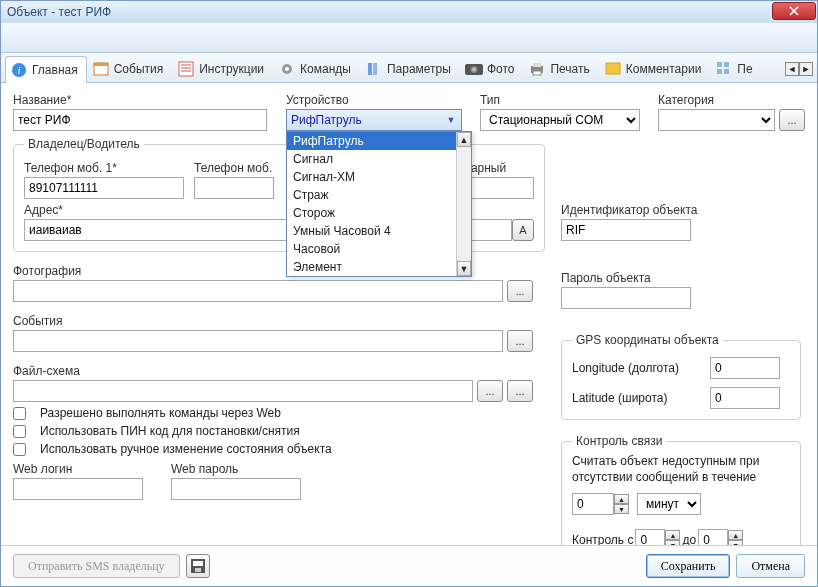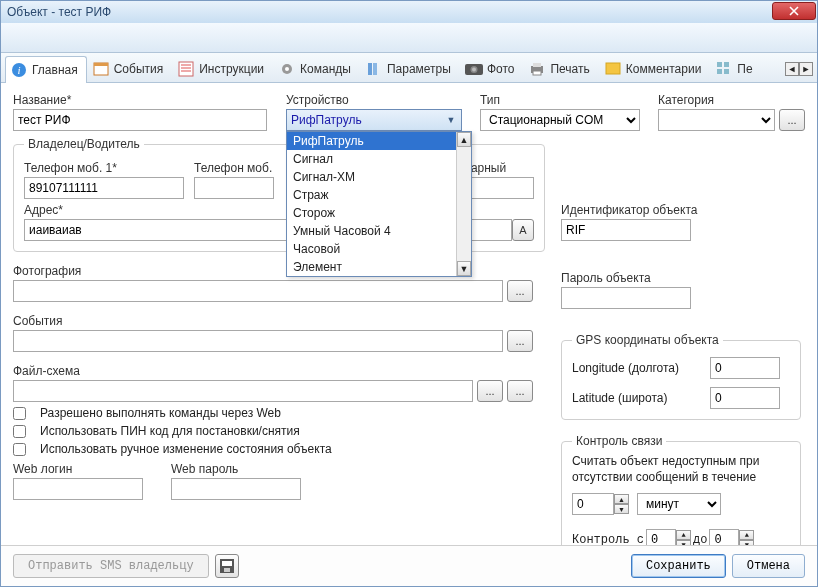--- a/index.html
+++ b/index.html
@@ -29,21 +29,21 @@
   .dropdown-wrap { position: relative; width: 149px;}
   .dropdown-display { width: 176px; display:flex; align-items:center; justify-content:space-between; padding-right: 2px; background: linear-gradient(#e8f1fb,#cfe2f4); color:#1a1aaa; border: 1px solid #6b8bb6;}
   .dd-arrow { width: 16px;height:18px;display:flex;align-items:center;justify-content:center;font-size:9px;color:#3b5b82;}
   .dropdown-list { position:absolute; top:22px; left:0; width: 186px; border:1px solid #6b8bb6; background:#fff; z-index: 50; box-shadow: 2px 2px 4px rgba(0,0,0,.15);}
   .dropdown-list .opt { padding: 2px 6px; cursor:pointer;}
   .dropdown-list .opt.sel { background:#2f73d0; color:#fff;}
   .scrollbar { position:absolute; right:0; top:0; bottom:0; width:15px; background:#f0f0f0; border-left:1px solid #ccc;}
   .scrollbar .sb-btn{height:15px;background:linear-gradient(#fafafa,#ddd);border:1px solid #aaa;font-size:9px;display:flex;align-items:center;justify-content:center;}
   .right-col { position:absolute; left: 560px; top: 120px; width: 240px; }
   .footer { border-top:1px solid #cfcfcf; padding:8px 12px; display:flex; align-items:center; gap:6px; background:#fdfdfd;}
-  .btn { height: 24px; padding: 0 14px; border: 1px solid #8faed0; border-radius:3px; background: linear-gradient(#fbfdff,#e4eef8); cursor:pointer; font-family:Liberation Mono, monospace; font-size:12px;}
+  .btn { height: 24px; padding: 0 14px; border: 1px solid #8faed0; border-radius:3px; background: linear-gradient(#fbfdff,#e4eef8); cursor:pointer; font-family:Liberation Serif, serif; font-size:12px;}
   .btn.primary{ border-color:#3e7bc4; box-shadow: 0 0 0 1px #9ec6ee inset;}
   .btn[disabled]{ color:#999; border-color:#bbb; background:#f2f2f2;}
   .combo { display:flex; align-items:center;}
   .combo select{flex:1;}
   .spinner { display:inline-flex; align-items:center;}
   .spinner input{width:42px; text-align:left;}
   .spinbtns{display:flex;flex-direction:column;}
   .spinbtns span{width:15px;height:10px;border:1px solid #999;background:linear-gradient(#fafafa,#e0e0e0);font-size:7px;display:flex;align-items:center;justify-content:center;cursor:pointer;}
   .sect-label{margin-top:12px;}
 </style>
@@ -319,23 +319,23 @@
         <legend>Контроль связи</legend>
         <div style="line-height:1.3;">Считать объект недоступным при отсутствии сообщений в течение</div>
         <div style="display:flex;gap:8px;align-items:center;margin-top:8px;">
           <div class="spinner">
             <input type="text" value="0" style="">
             <div class="spinbtns">
                 <span>▲</span>
                 <span>▼</span>
               </div>
           </div>
-          <select style="width:84px;"><option>минут</option></select>
-        </div>
-        <div style="display:flex;gap:2px;align-items:center;margin-top:14px;font-family:Liberation Mono, monospace;">
+          <select style="width:64px;"><option>минут</option></select>
+        </div>
+        <div style="display:flex;gap:2px;align-items:center;margin-top:14px;">
           <span>Контроль с</span>
           <div class="spinner">
             <input type="text" style="width: 30px;" value="0">
             <div class="spinbtns">
                 <span>▲</span>
                 <span>▼</span>
               </div>
           </div>
           <span>до</span>
           <div class="spinner">

